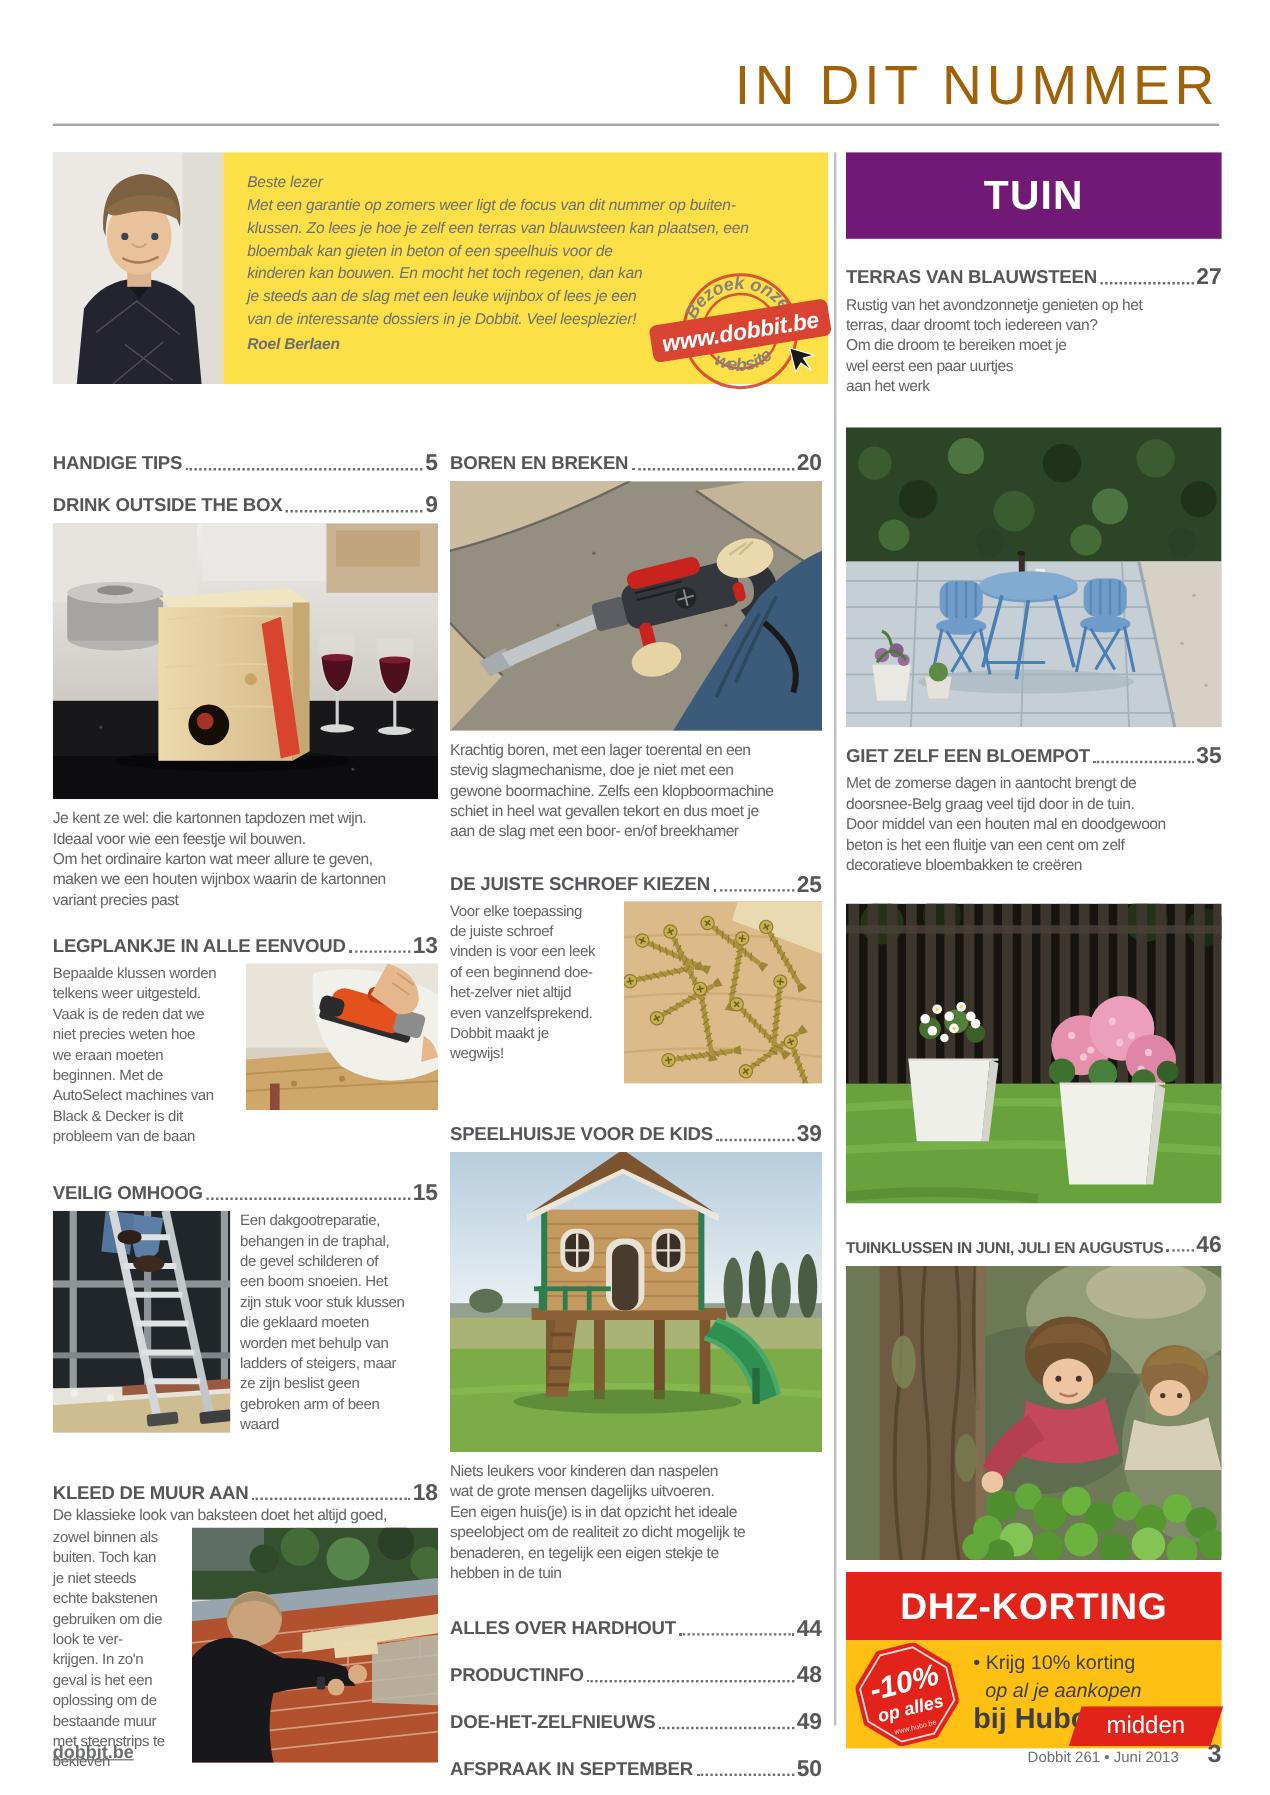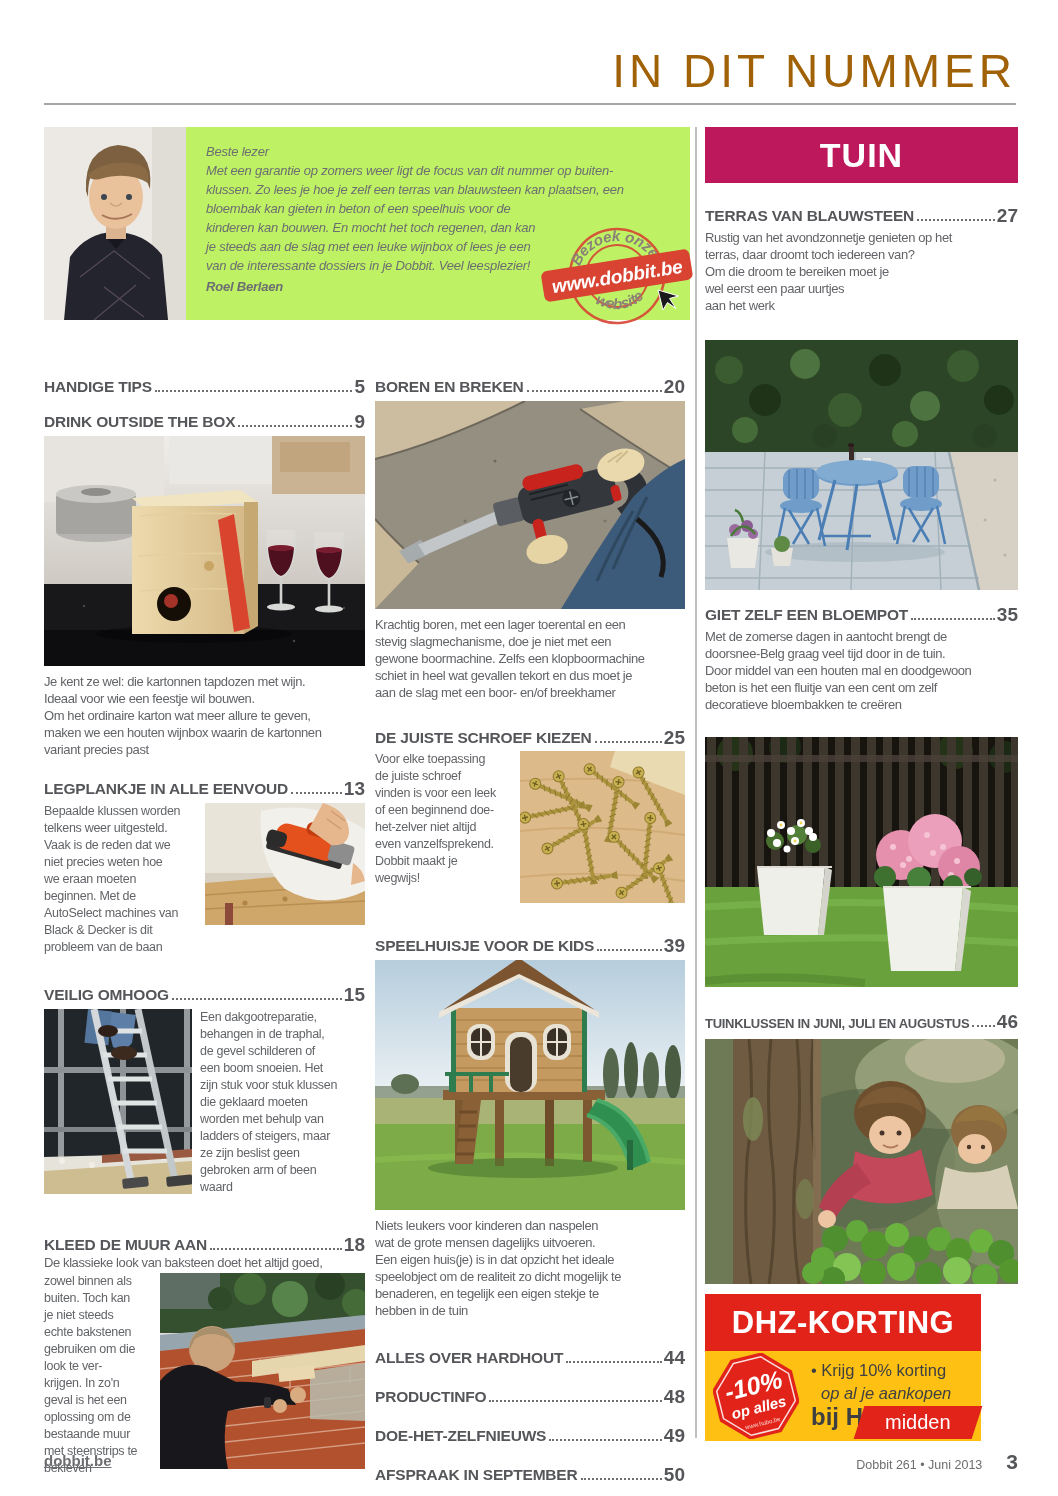--- a/index.html
+++ b/index.html
@@ -5,21 +5,21 @@
   html,body{margin:0;padding:0;background:#fff;}
   #page{position:relative;width:1058px;height:1496px;background:#ffffff;overflow:hidden;
         font-family:"Liberation Sans",sans-serif;color:#58595b;}
   
   .page-title{position:absolute;top:44px;right:42px;font-size:46px;font-weight:400;
               letter-spacing:4px;color:#a16207;}
   .title-rule{position:absolute;left:44px;top:103px;width:972px;height:2px;background:#a4a6a9;}
   
   .editor{position:absolute;left:44px;top:127px;width:646px;height:193px;display:flex;}
   .editor-photo{width:142px;height:193px;flex:none;}
-  .editor-box{flex:1;background:#bef264;position:relative;padding:15px 14px 0 20px;
+  .editor-box{flex:1;background:#fde047;position:relative;padding:15px 14px 0 20px;
               font-style:italic;color:#6d6e71;font-size:13px;line-height:19px;letter-spacing:-0.2px;}
   .editor-body{white-space:pre-line;}
   .editor-sign{font-weight:bold;margin-top:2px;}
   .stamp{position:absolute;right:-6px;bottom:-16px;width:158px;height:118px;}
   
   .col-left{position:absolute;left:44px;top:360px;width:321px;padding-top:14px;}
   .col-mid{position:absolute;left:375px;top:360px;width:310px;padding-top:14px;}
   .col-divider{position:absolute;left:695px;top:127px;width:2px;height:1311px;background:#bdbfc1;}
   .col-right{position:absolute;left:705px;top:127px;width:313px;}
   
@@ -33,24 +33,24 @@
   .desc.narrow{font-size:12.5px;letter-spacing:-0.3px;}
   .media{display:flex;}
   .photo{position:relative;overflow:hidden;background:#ddd;}
   .photo svg{display:block;width:100%;height:100%;}
   
   .mt2{margin-top:2px}.mt4{margin-top:4px}.mt5{margin-top:5px}.mt7{margin-top:7px}
   .mt8{margin-top:8px}.mt12{margin-top:12px}.mt13{margin-top:13px}
   .mt16{margin-top:24px}.mt17{margin-top:17px}.mt18{margin-top:18px}.mt20{margin-top:20px}
   .mt22{margin-top:22px}.mt26{margin-top:26px}.mt30{margin-top:30px}.mt36{margin-top:36px}
   
-  .tuin-header{height:56px;background:#be185d;color:#fff;font-weight:bold;font-size:34px;
+  .tuin-header{height:72px;background:#701a75;color:#fff;font-weight:bold;font-size:34px;
                letter-spacing:1px;display:flex;align-items:center;justify-content:center;}
   
-  .ad{width:276px;height:147px;margin-top:10px;}
+  .ad{width:313px;height:147px;margin-top:10px;}
   .ad-header{height:57px;background:#e2231a;color:#fff;font-weight:bold;font-size:31px;
              letter-spacing:0.5px;display:flex;align-items:center;justify-content:center;}
   .ad-body{position:relative;height:90px;background:#fdc013;}
   .ad-badge{position:absolute;left:8px;top:2px;width:86px;height:86px;}
   .ad-lines{position:absolute;left:106px;top:8px;color:#3f3f41;font-size:16.5px;line-height:23px;}
   .ad-ribbon{position:absolute;right:4px;bottom:2px;width:118px;height:33px;background:#e2231a;
              transform:skewX(-18deg);display:flex;align-items:center;justify-content:center;}
   .ad-ribbon span{transform:skewX(18deg);color:#fff;font-size:20px;}
   
   .footer-site{position:absolute;left:44px;top:1452px;font-size:15px;font-weight:bold;

